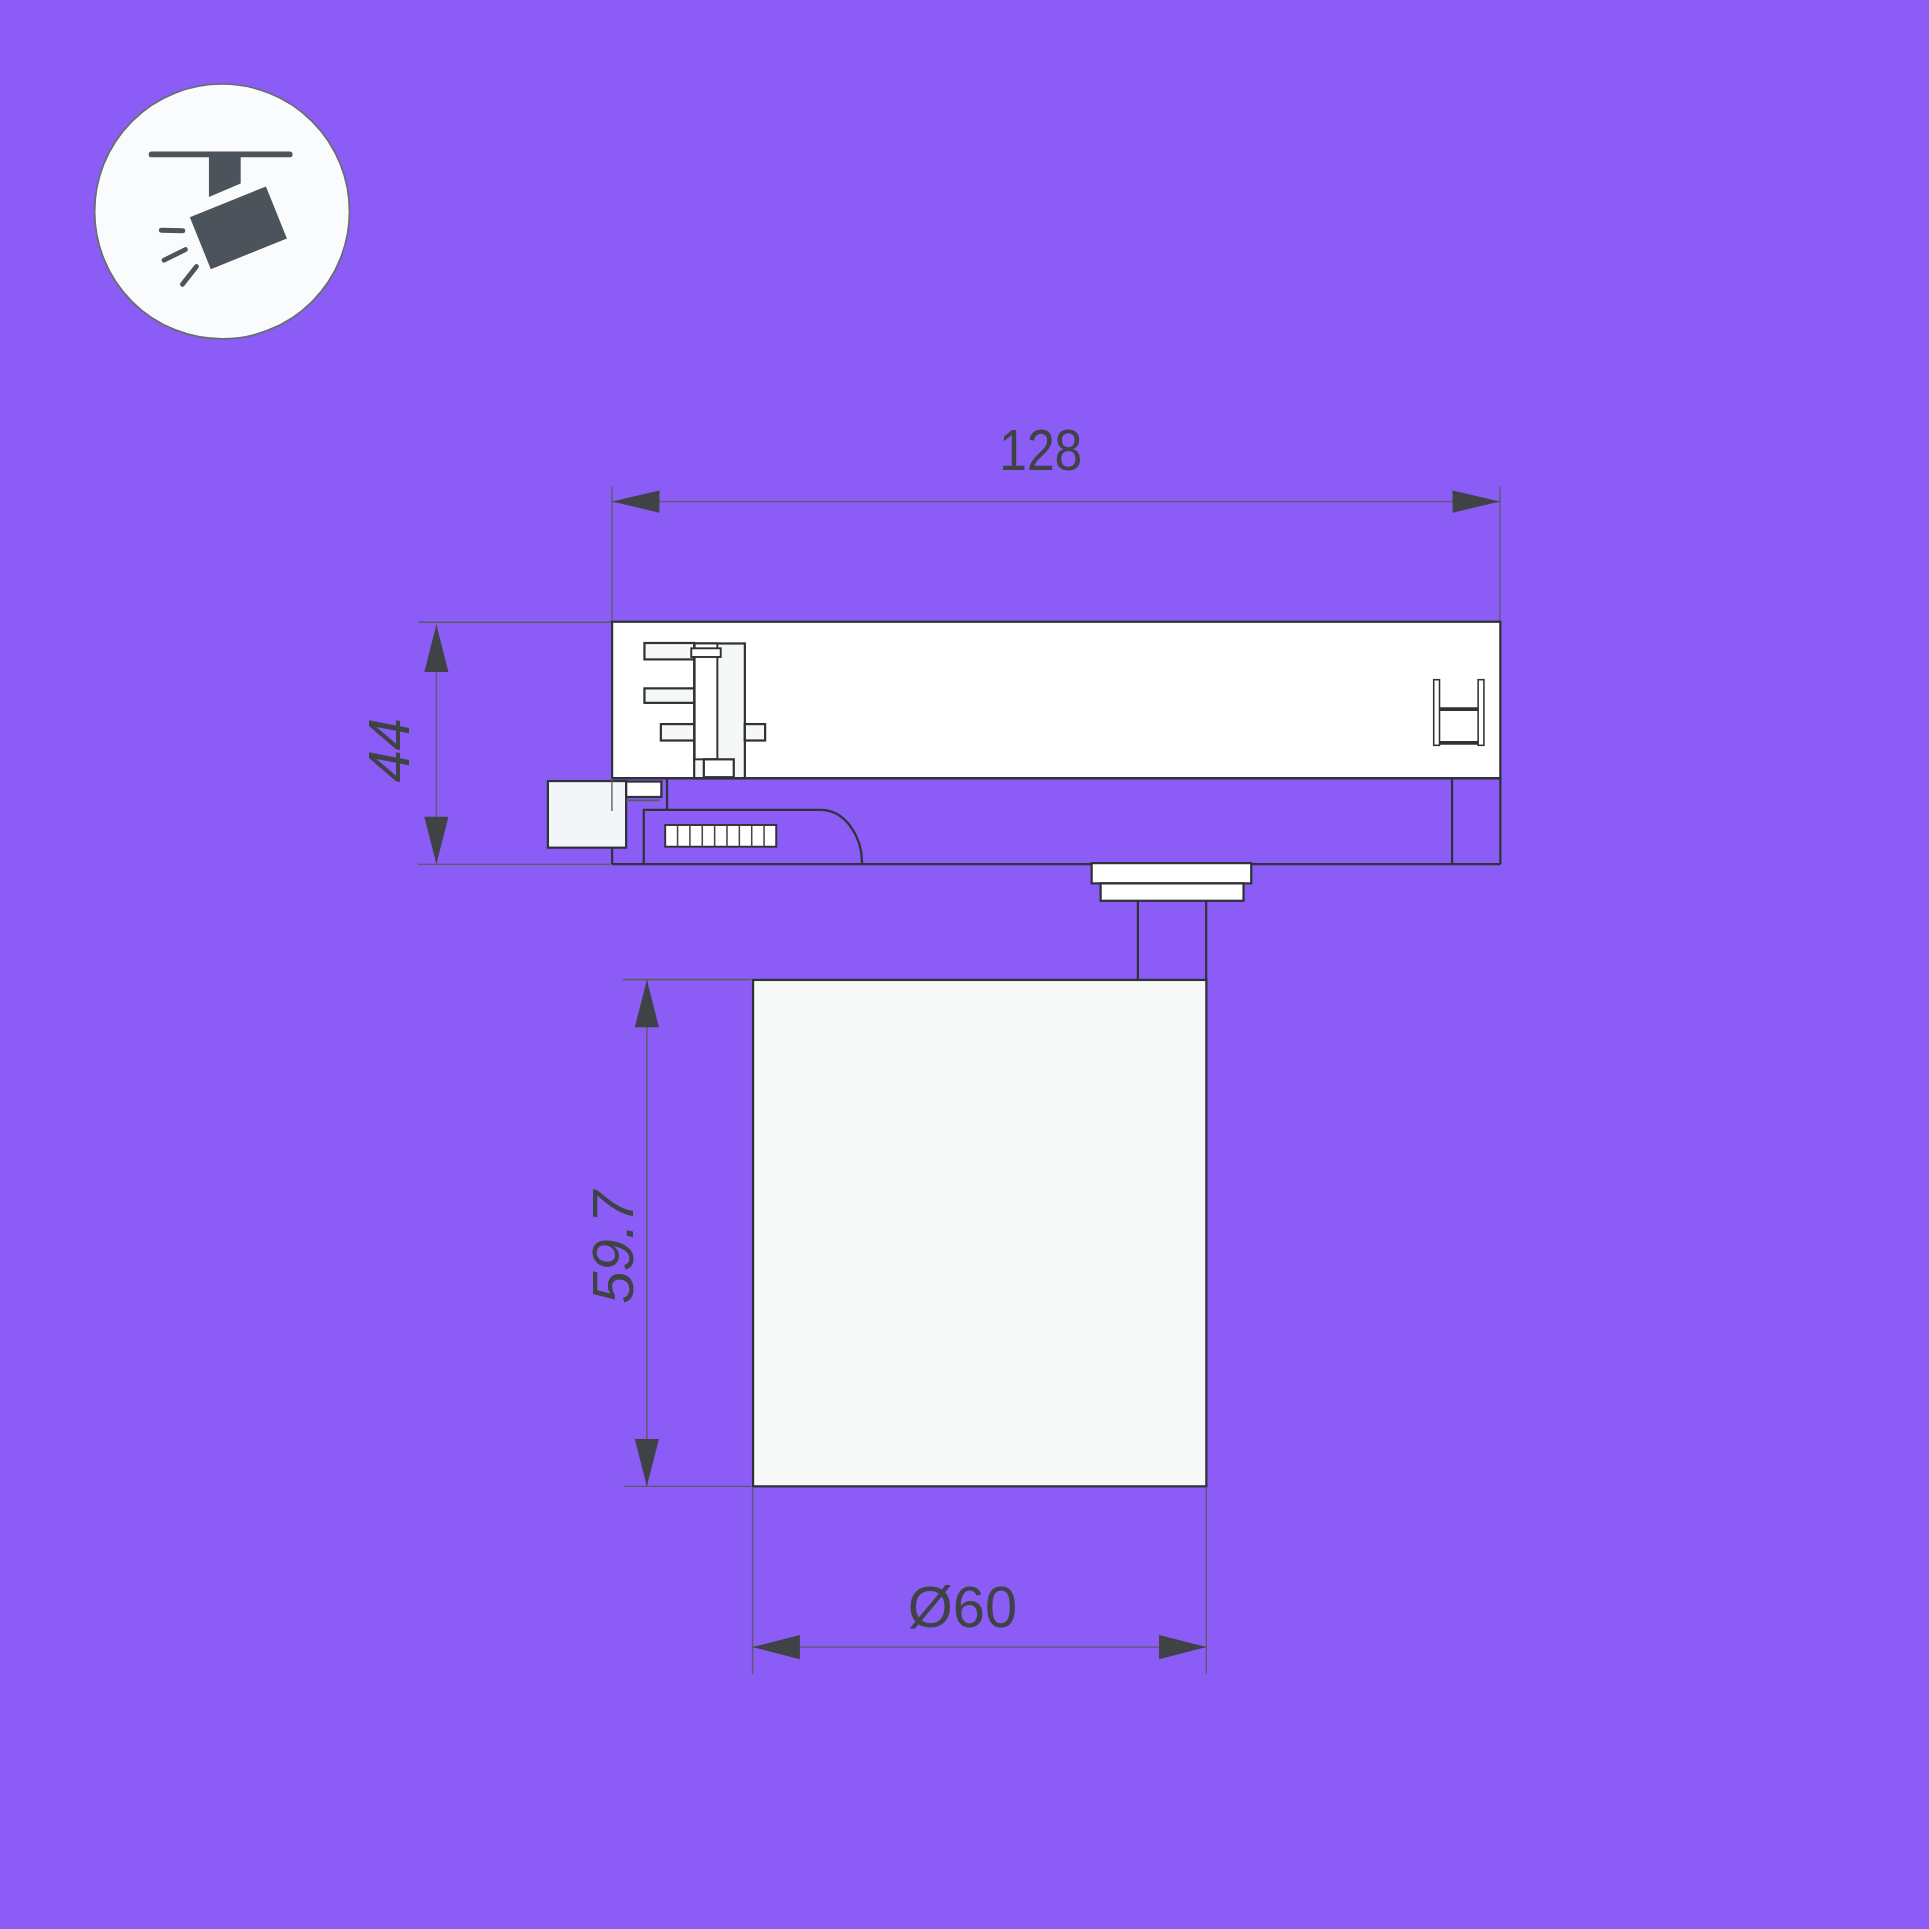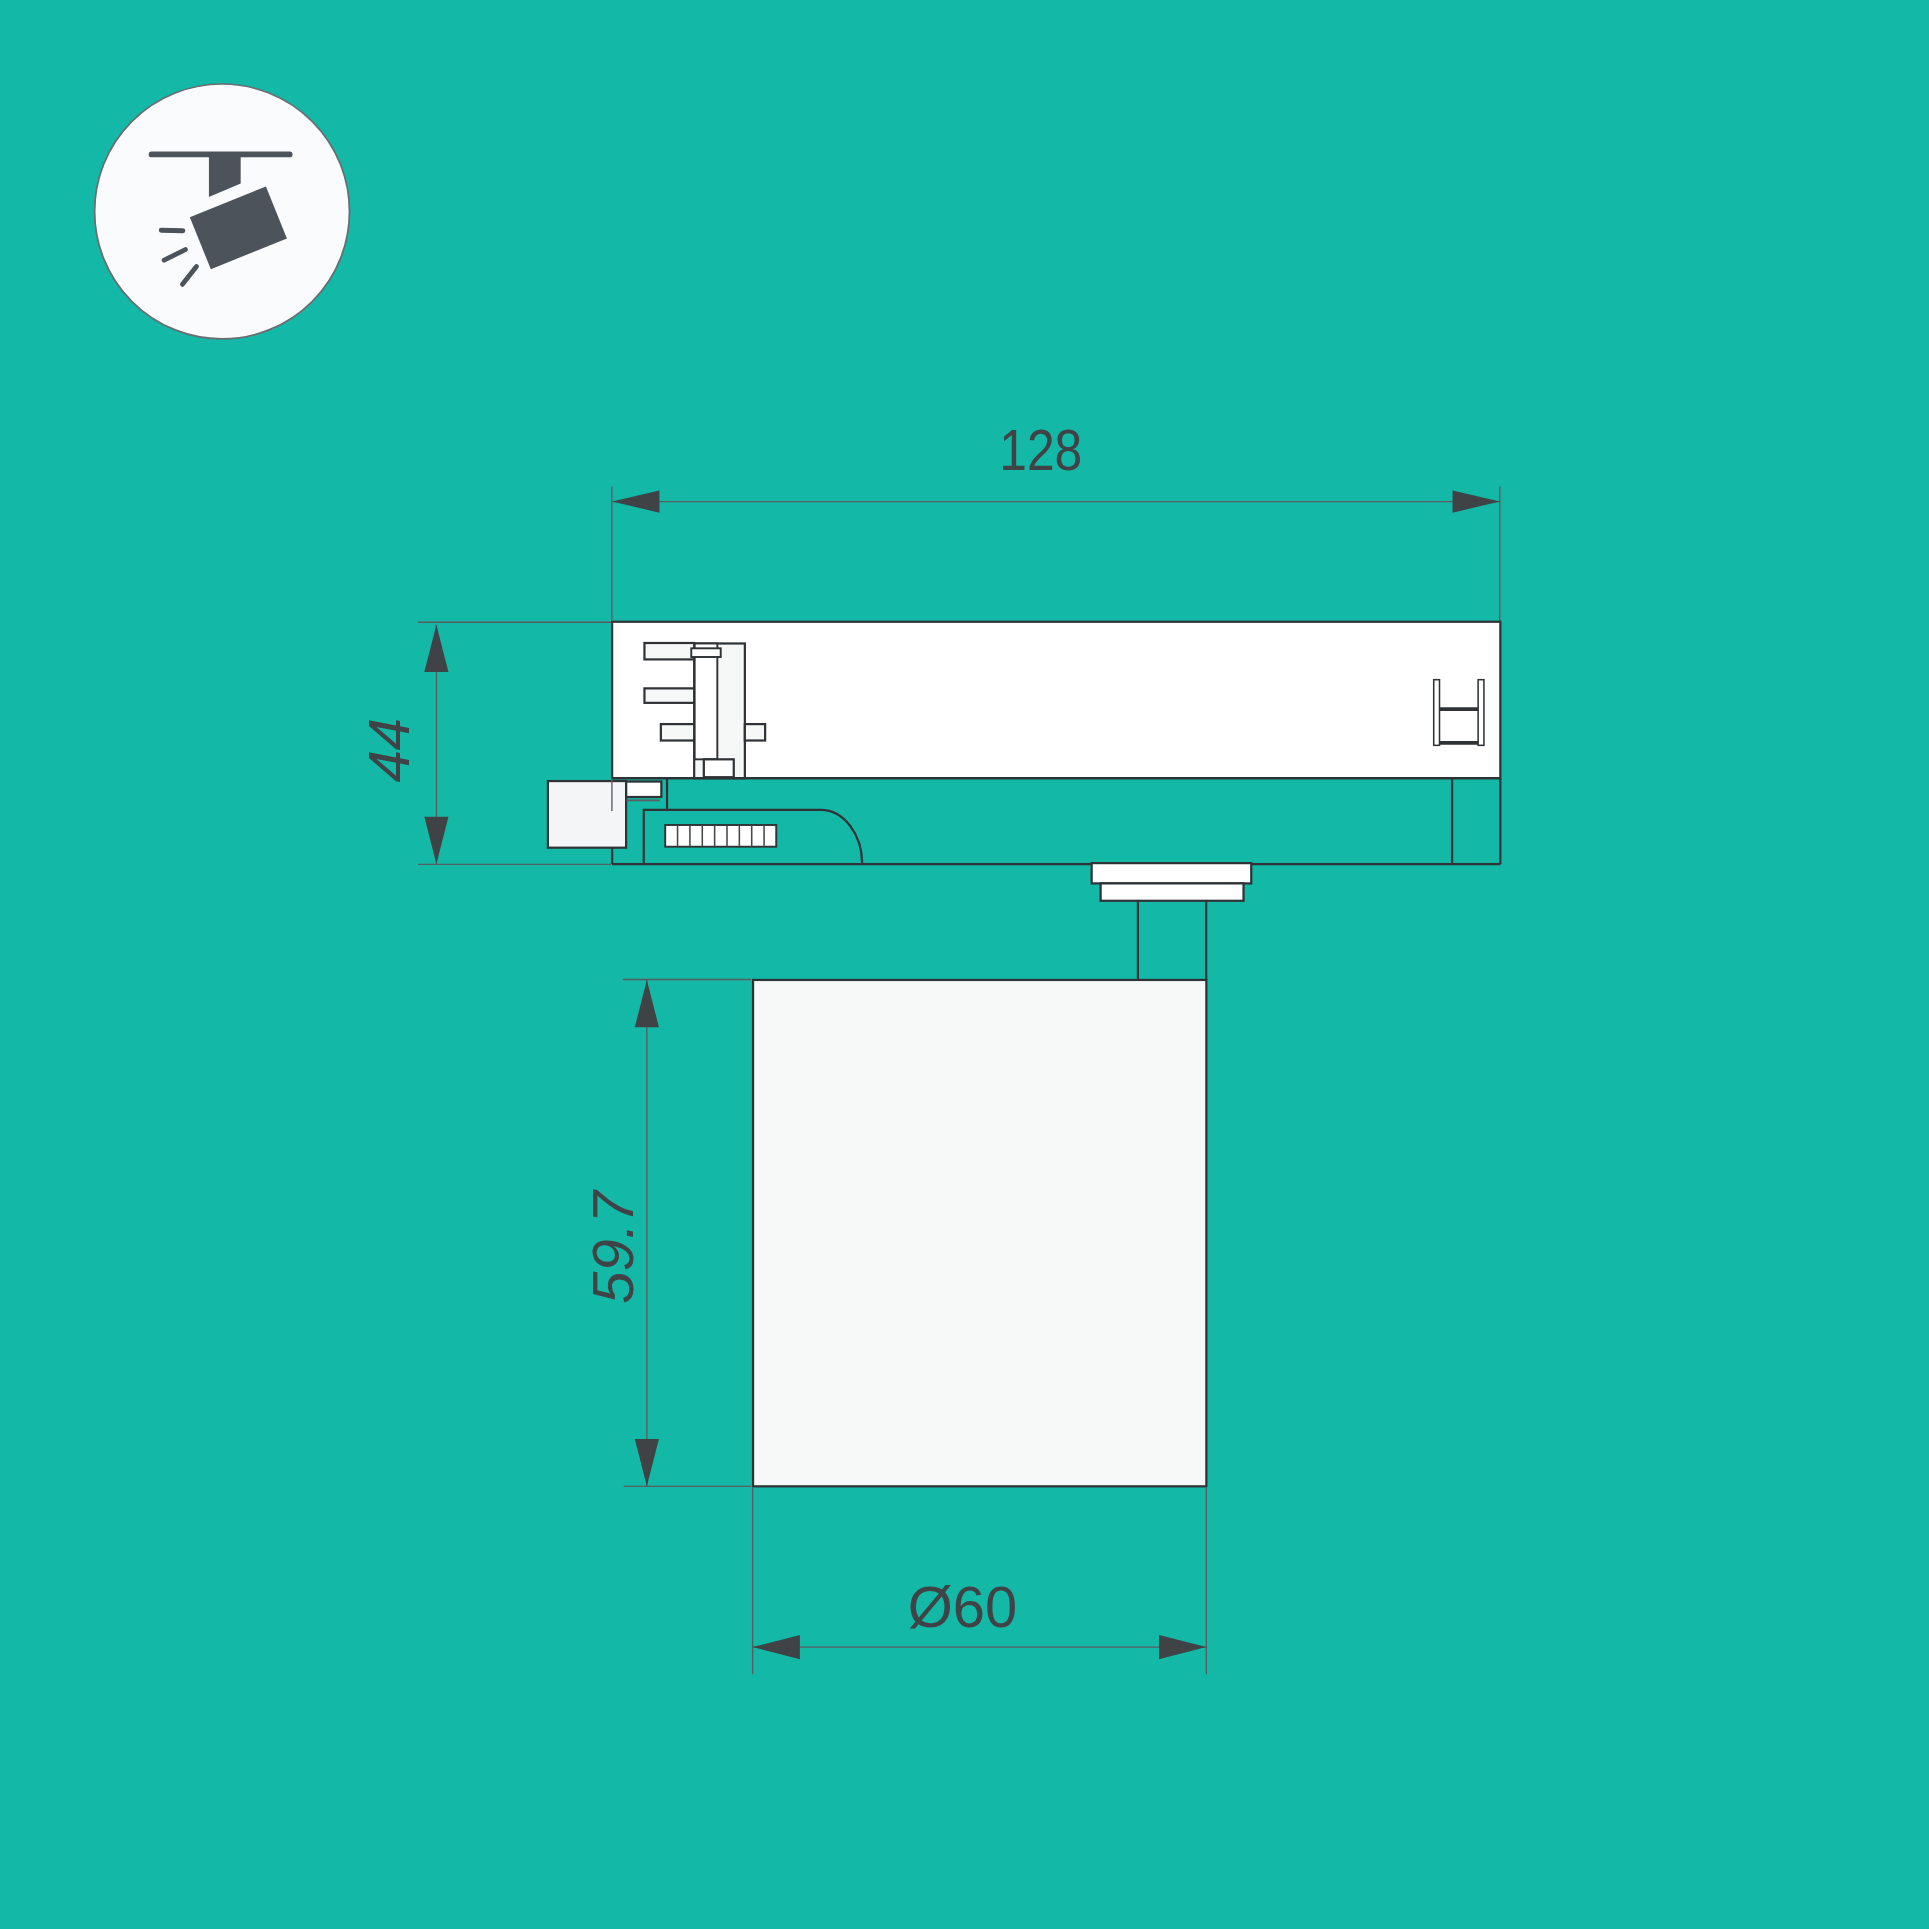--- a/index.html
+++ b/index.html
@@ -1,16 +1,16 @@
 <!DOCTYPE html>
 <html><head>
 <meta charset="utf-8">
 <style>
   html,body{margin:0;padding:0;background:#ffffff;}
-  .wrap{width:1929px;height:1929px;position:relative;background:#14b8a6;}
+  .wrap{width:1929px;height:1929px;position:relative;background:#8b5cf6;}
   text{font-family:"Liberation Sans",sans-serif;fill:#3f4346;}
 </style>
 </head>
 <body>
 <div class="wrap">
 <svg width="1929" height="1929" viewBox="0 0 1998 1998">
 
 <g>
 <circle cx="230" cy="219" r="132" fill="#fafbfc" stroke="#686d71" stroke-width="1.8"></circle>
 </g>

